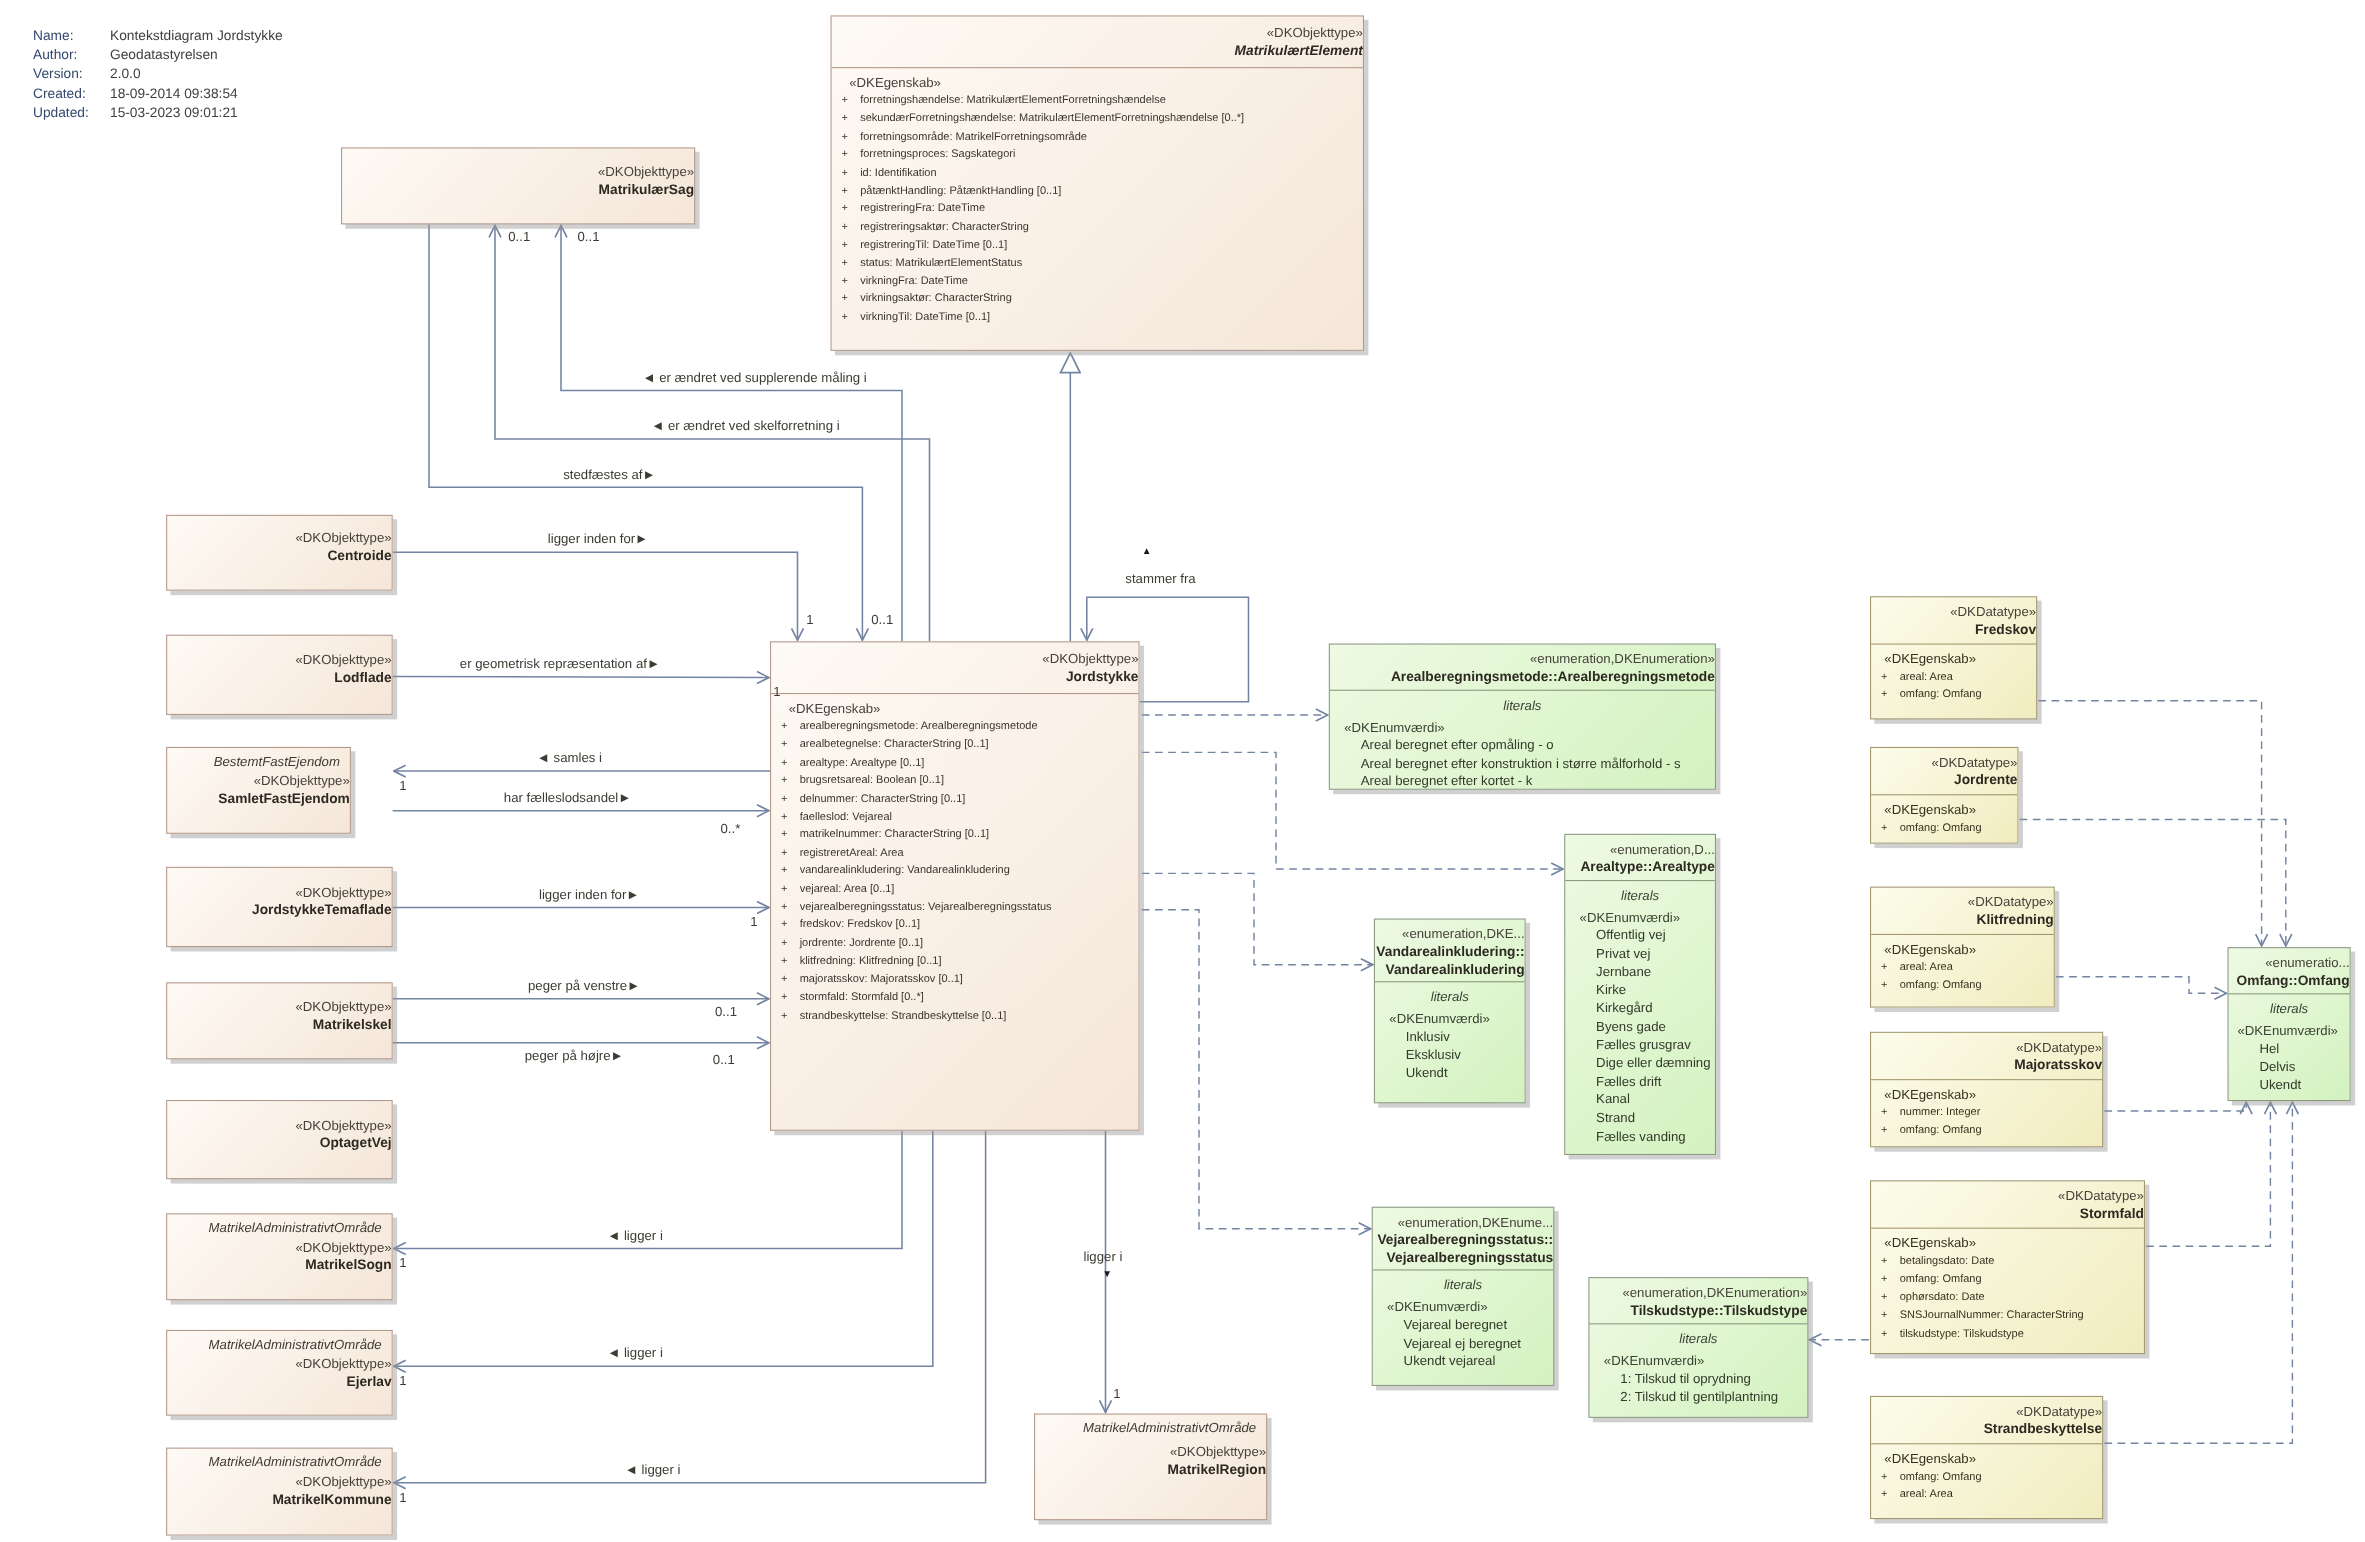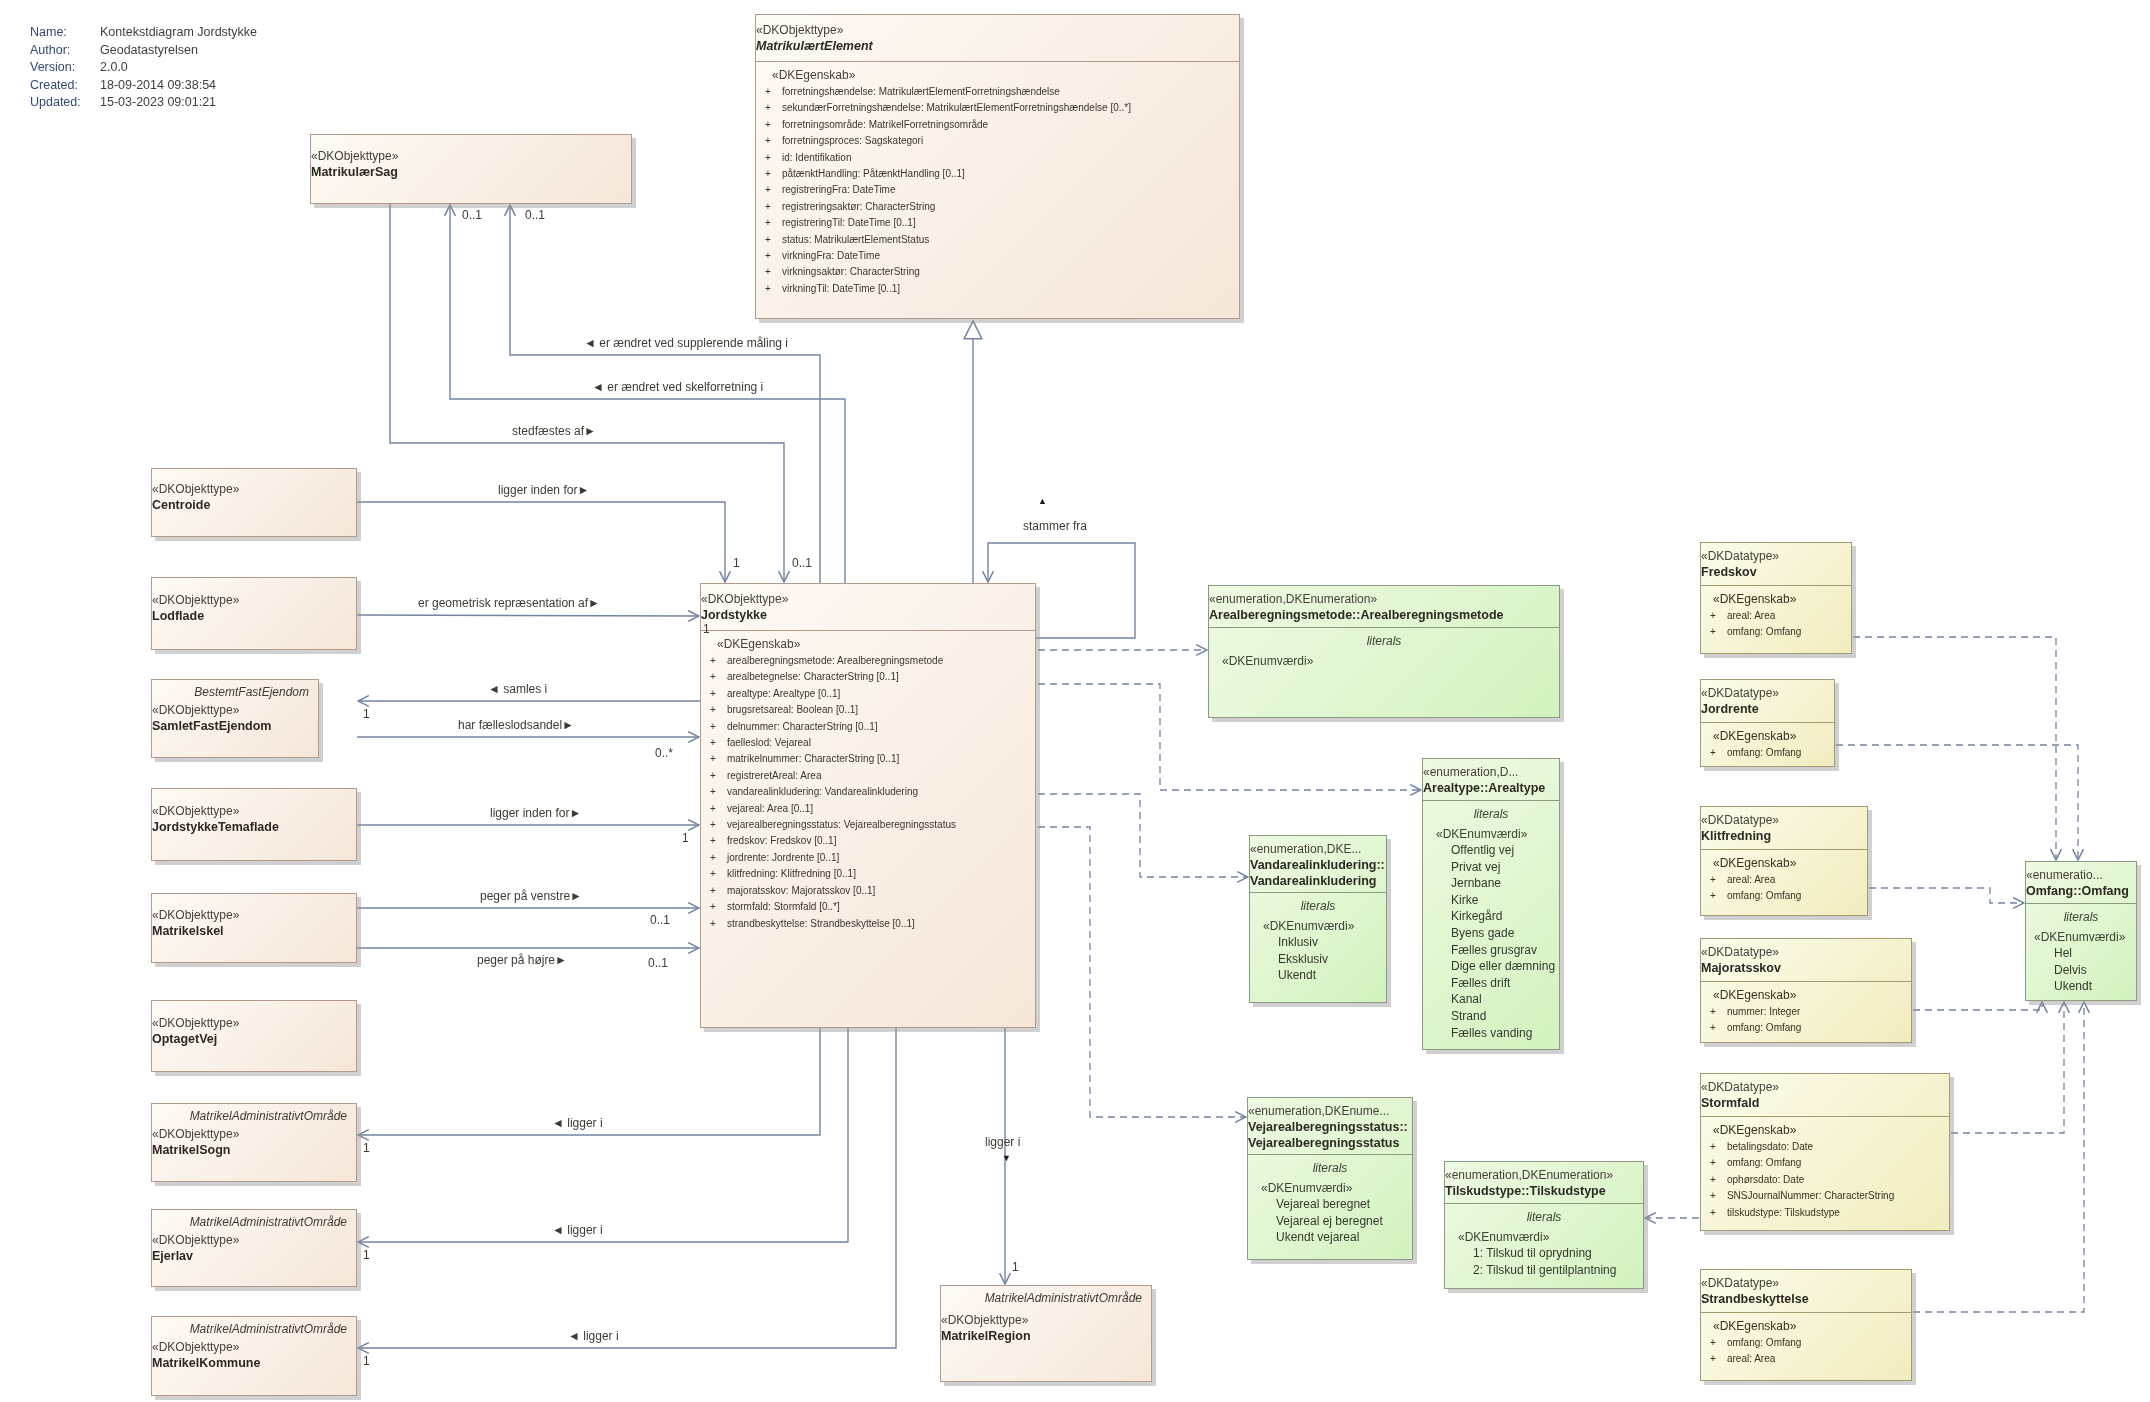--- a/index.html
+++ b/index.html
@@ -5,21 +5,21 @@
   html,body{margin:0;padding:0;background:#fff;}
   .canvas{position:relative;width:2150px;height:1402px;background:#fff;overflow:hidden;
           font-family:"Liberation Sans","DejaVu Sans",sans-serif;}
   svg.wires{position:absolute;left:0;top:0;}
 
   .box{position:absolute;border:1px solid #b49a8a;box-shadow:4px 4px 0 rgba(150,150,150,.45);box-sizing:border-box;}
   .obj{background:linear-gradient(135deg,#fefaf5 0%,#f5e6d8 100%);}
   .enum{background:linear-gradient(135deg,#eefae3 0%,#d3f2bf 100%);border-color:#8b9b80;}
   .dt{background:linear-gradient(135deg,#fcfceb 0%,#f1ecbf 100%);border-color:#a49a72;}
 
-  .hdr{text-align:left;padding-top:7px;}
+  .hdr{text-align:right;padding-top:7px;}
   .stereo{font-size:12px;color:#46413a;line-height:16px;}
   .cname{font-size:12.5px;font-weight:bold;color:#2d2922;line-height:17px;}
   .cname div{font-size:12.5px;font-weight:bold;color:#2d2922;line-height:16px;}
   .abstract .cname{font-style:italic;}
   .parent{font-style:italic;font-size:12px;color:#3c3a32;text-align:right;padding:5px 9px 0 0;line-height:15px;}
   .sep{border-top:1px solid #b49a8a;margin-top:6px;}
   .enum .sep{border-color:#8b9b80;}
   .dt .sep{border-color:#a49a72;}
 
   .attr-stereo{font-size:12px;color:#46413a;padding:6px 0 2px 16px;}
@@ -245,20 +245,25 @@
   <div class="box enum" style="left:1208px;top:585px;width:352px;height:133px">
     <div class="hdr" style="padding-top:5px">
         <div class="stereo">«enumeration,DKEnumeration»</div>
         <div class="cname">
           <div>Arealberegningsmetode::Arealberegningsmetode</div>
         </div>
       </div>
     <div class="sep" style="margin-top:4px"></div>
     <div class="lit-label">literals</div>
     <div class="lit-stereo">«DKEnumværdi»</div>
+    <div class="vals">
+        <div>Areal beregnet efter opmåling - o</div>
+        <div>Areal beregnet efter konstruktion i større målforhold - s</div>
+        <div>Areal beregnet efter kortet - k</div>
+      </div>
   </div>
 
   <div class="box enum" style="left:1422px;top:758px;width:138px;height:292px">
     <div class="hdr" style="padding-top:5px">
         <div class="stereo">«enumeration,D...</div>
         <div class="cname">
           <div>Arealtype::Arealtype</div>
         </div>
       </div>
     <div class="sep" style="margin-top:4px"></div>

